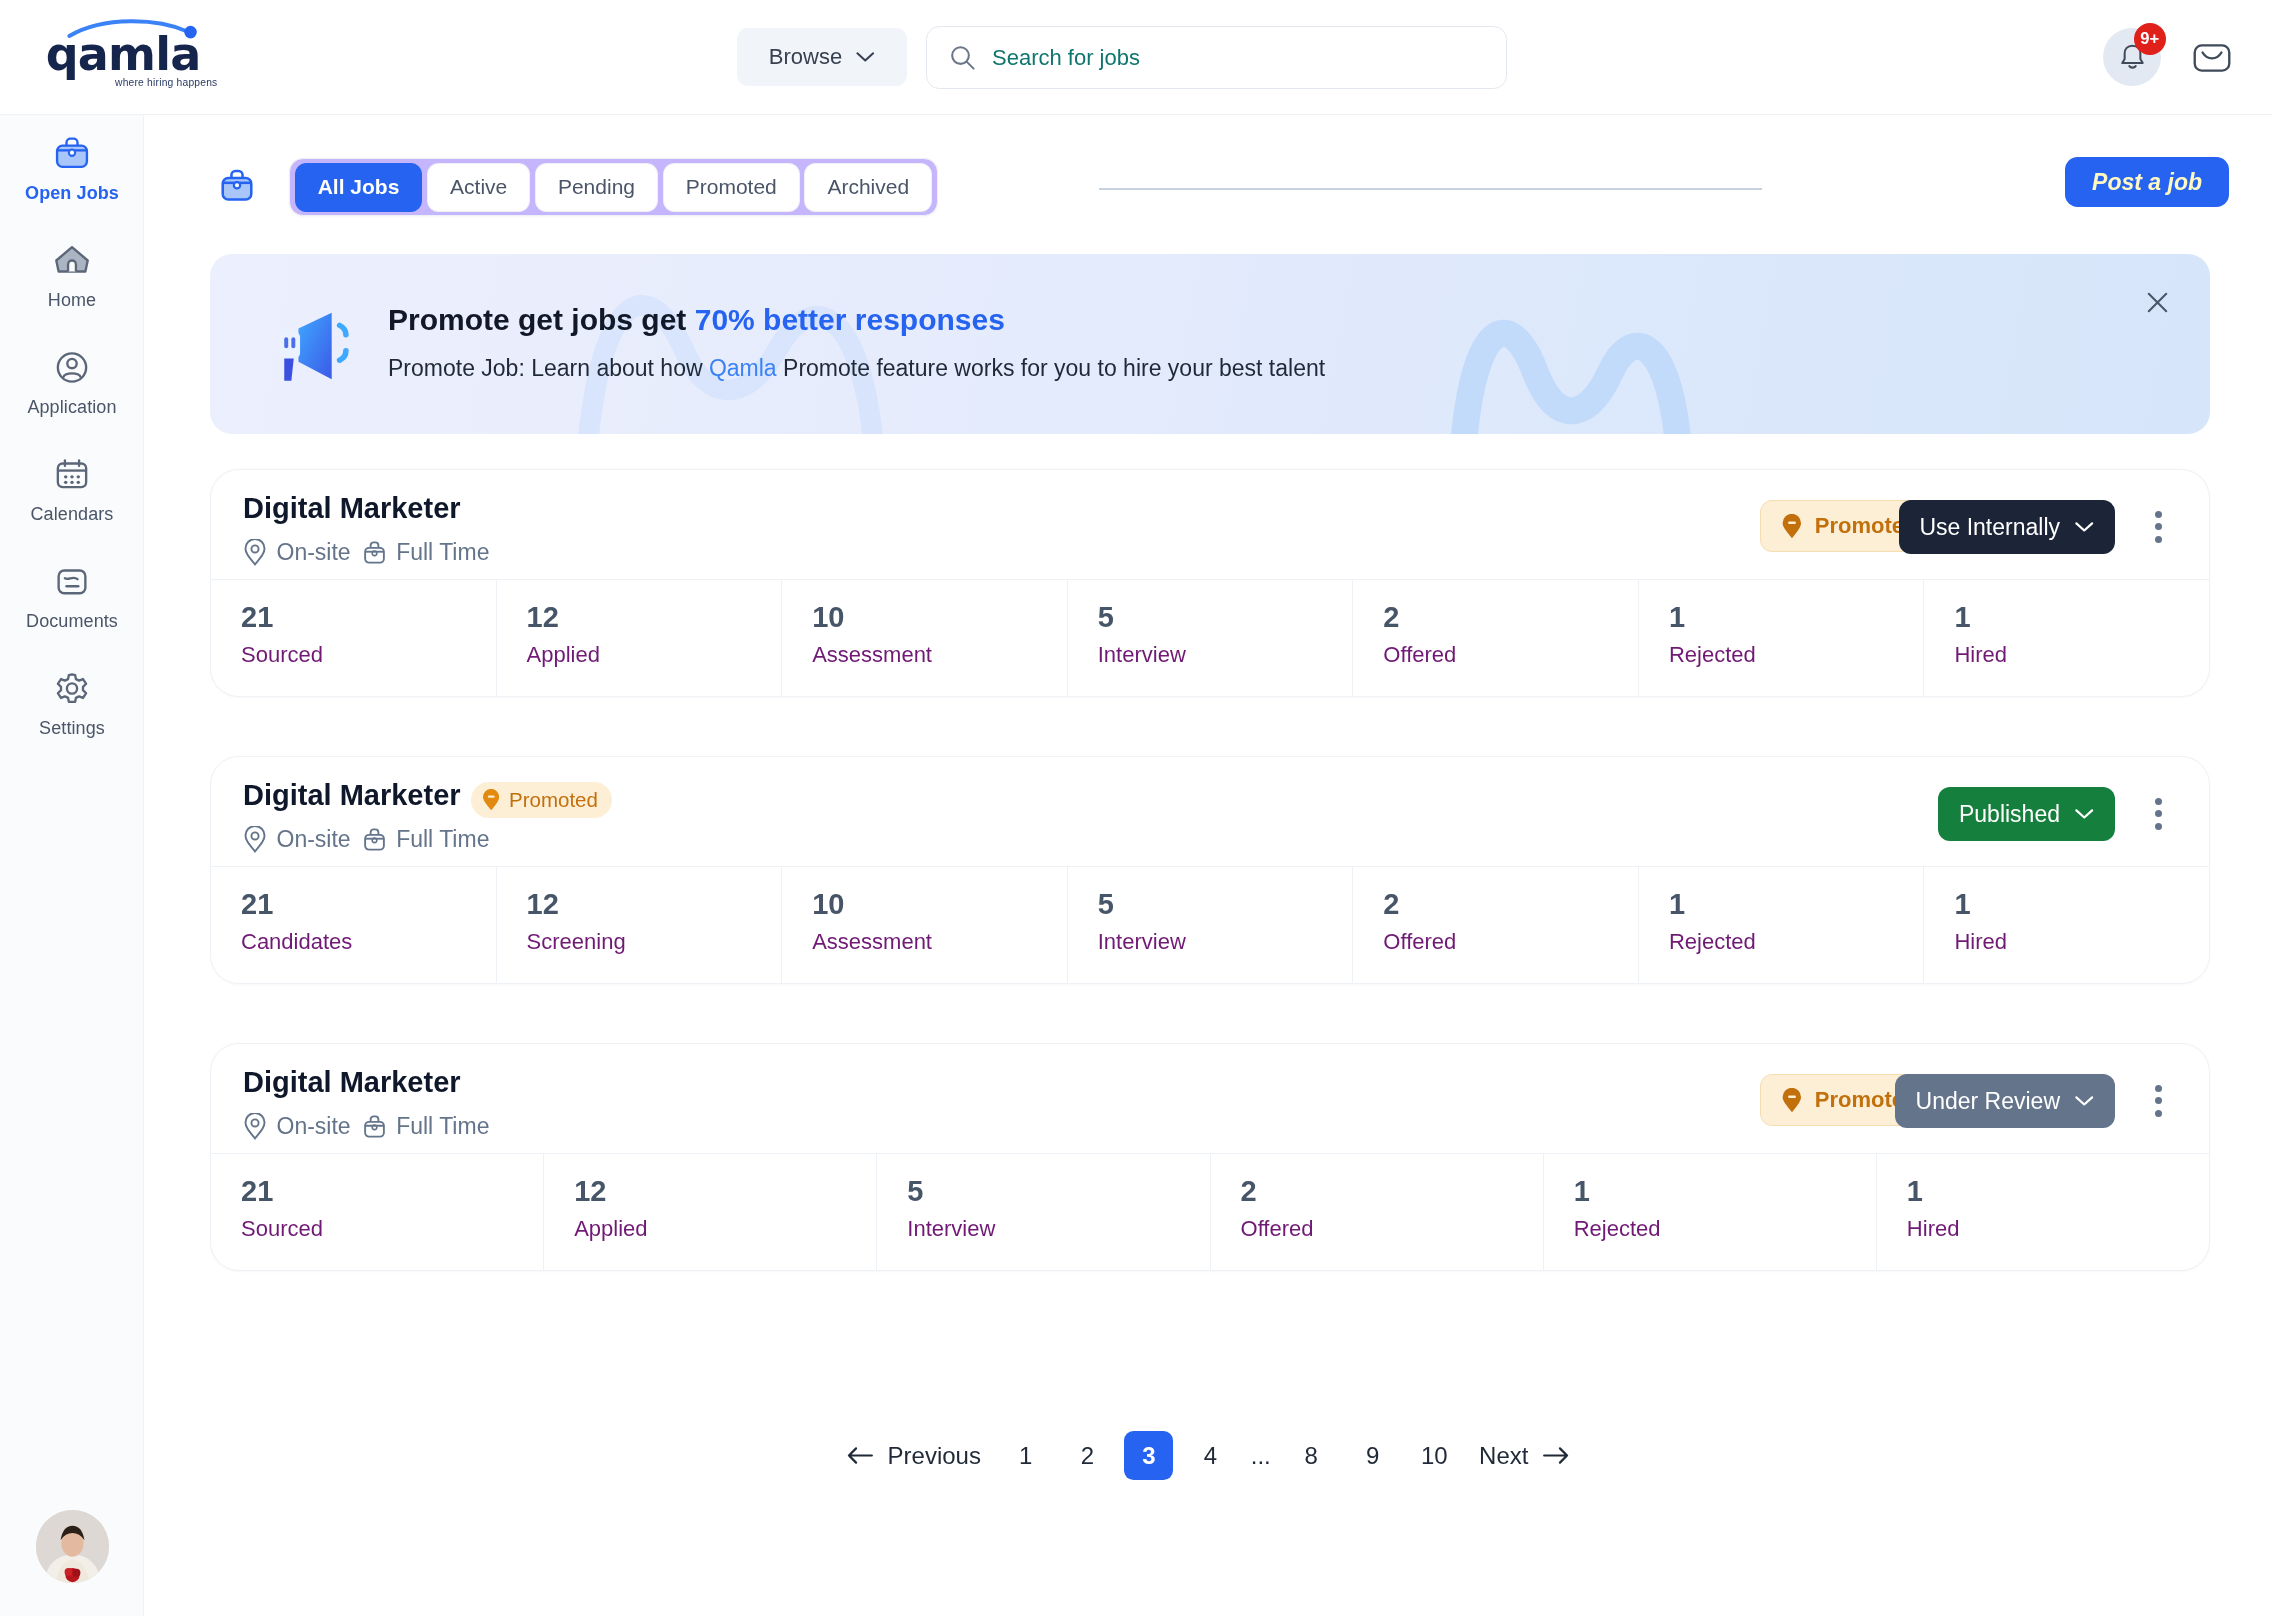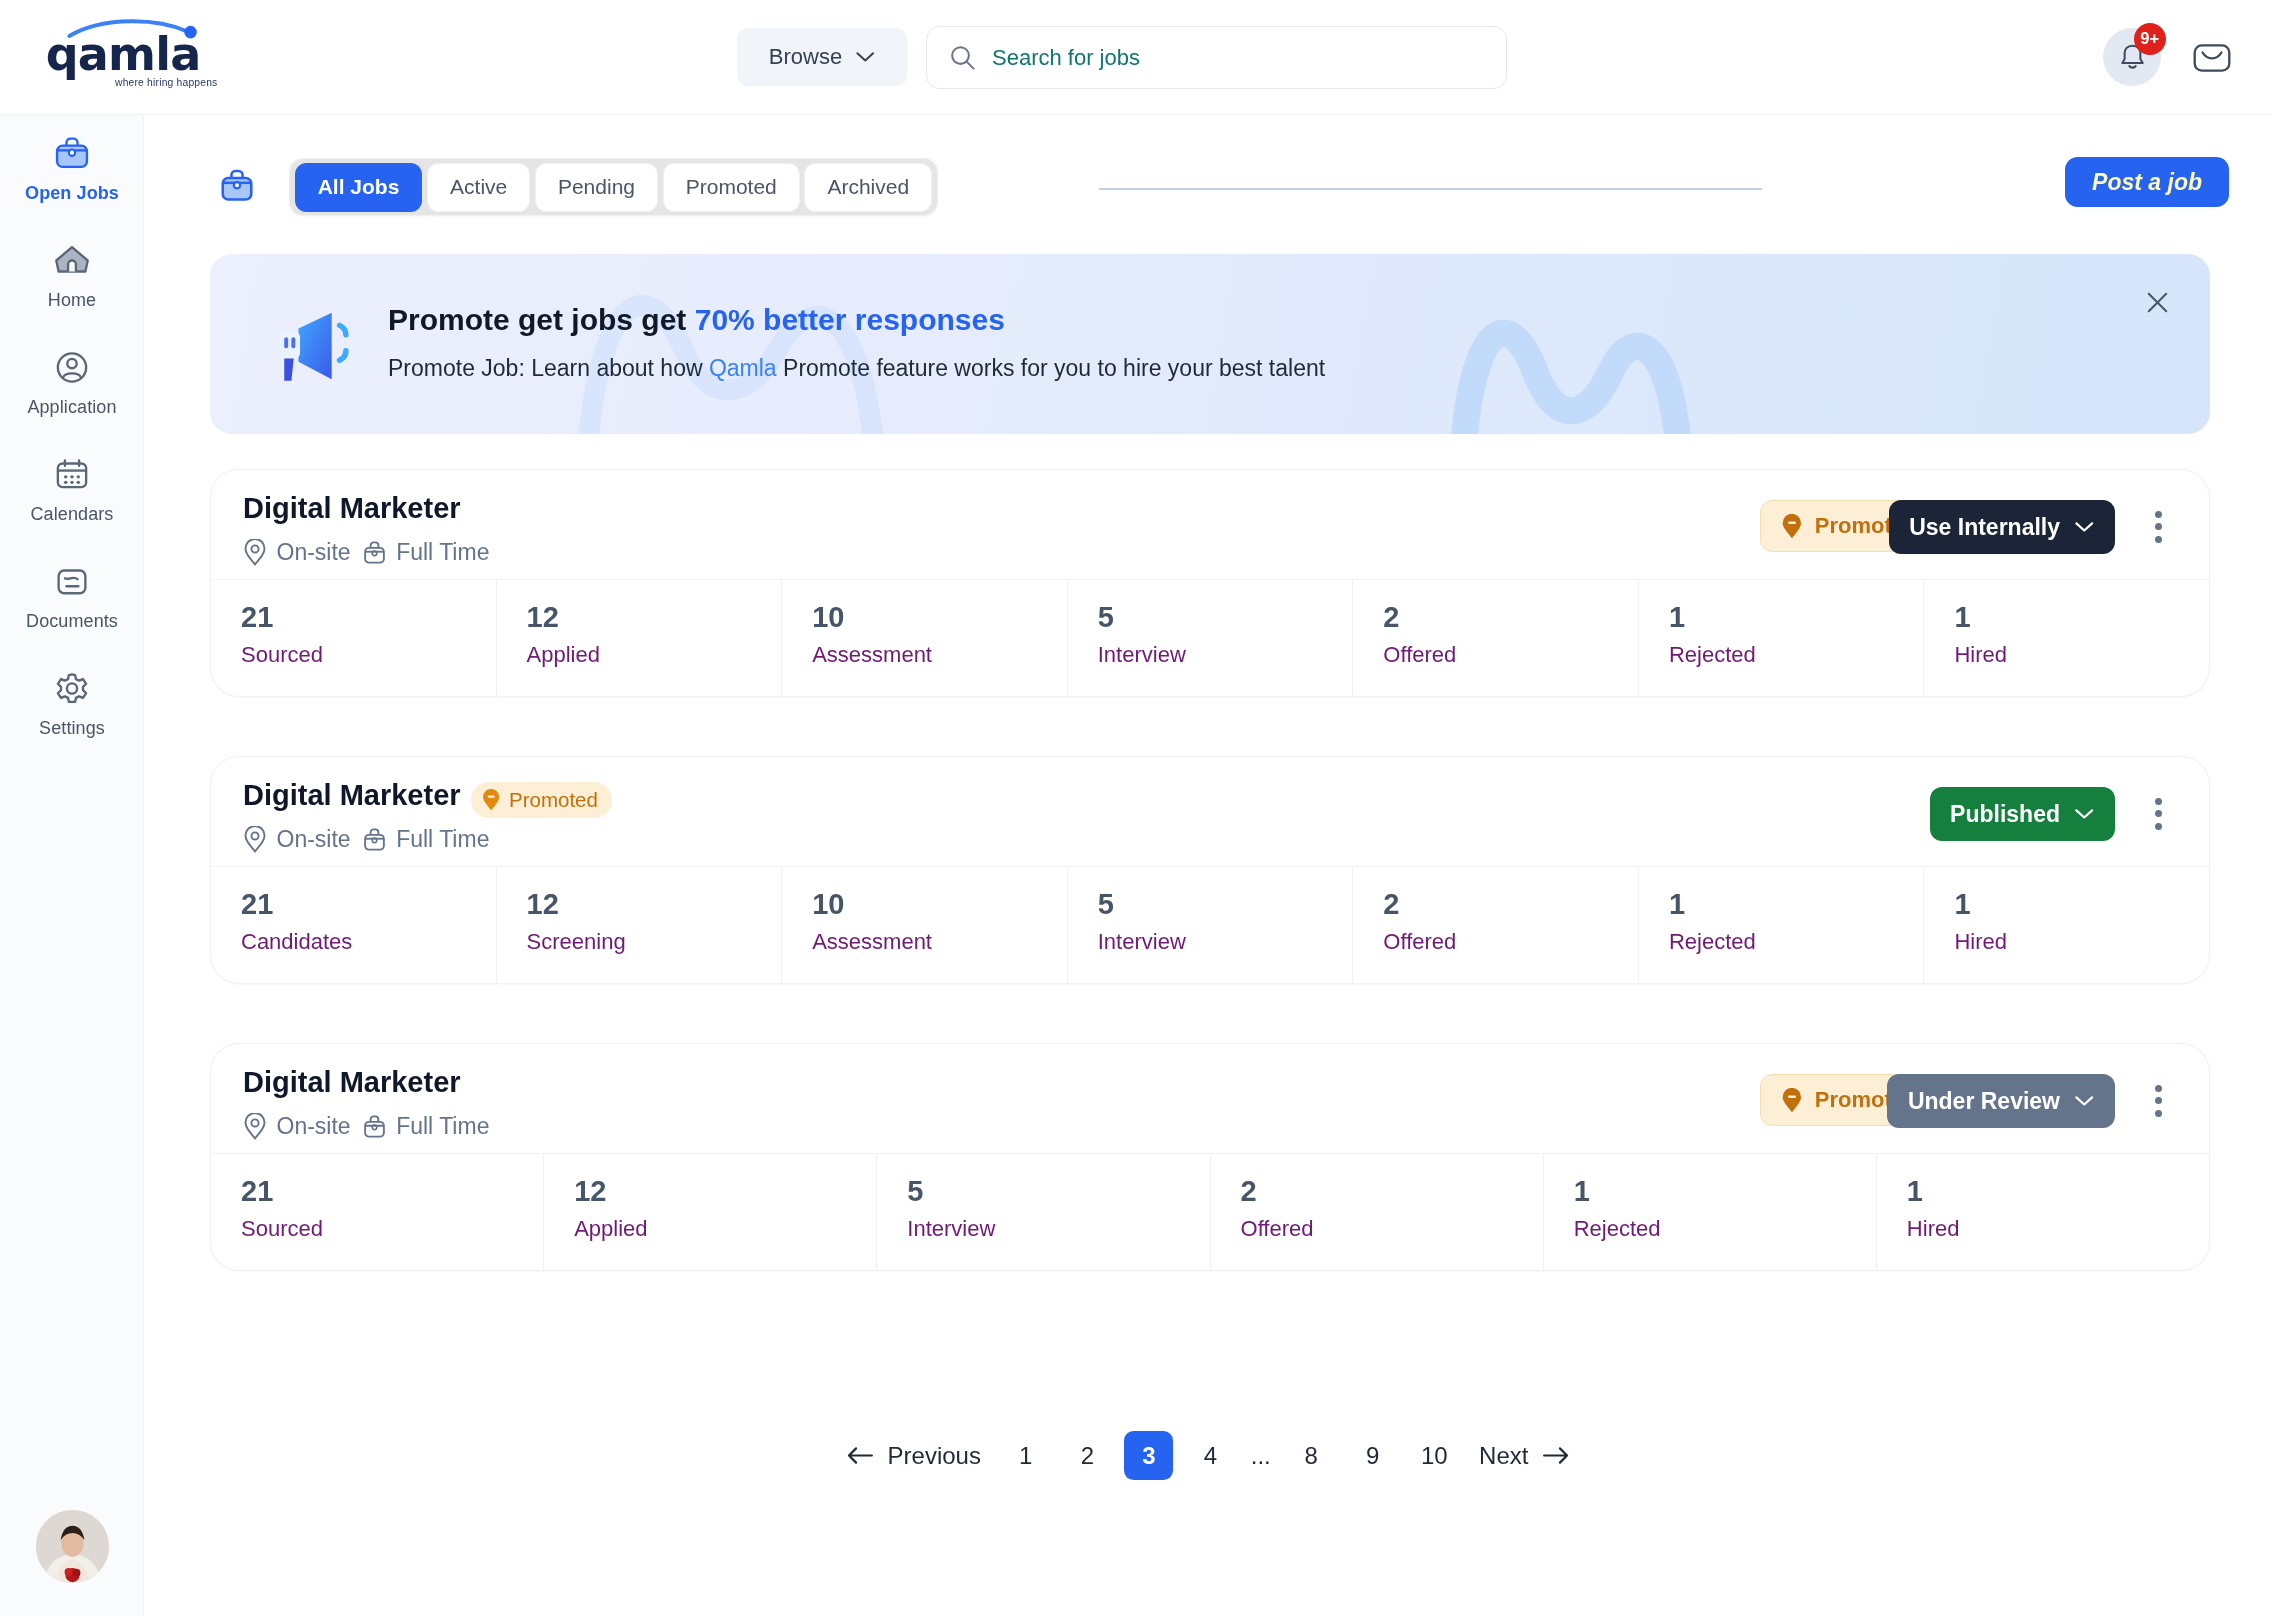--- a/index.html
+++ b/index.html
@@ -91,21 +91,21 @@
   
   .main { position: absolute; left: 144px; top: 115px; width: 2128px; height: 1501px; background:#fff; }
 
   .toolbar { position: relative; height: 115px; }
   .brief-chip {
     position: absolute; left: 66px; top: 44px; width: 54px; height: 54px;
     display: flex; align-items: center; justify-content: center;
   }
   .tabs {
     position: absolute; left: 145px; top: 43px;
-    height: 58px; background: #e5e5e5; border: 1.2px solid #eef1f6;
+    height: 58px; background: #c4b5fd; border: 1.2px solid #eef1f6;
     border-radius: 14px; padding: 4.7px; display: flex; gap: 4.7px; align-items: center;
     box-shadow: 0 0.8px 2.4px rgba(17,24,39,.04);
   }
   .tab {
     height: 49px; padding: 0 22px; border-radius: 11px;
     border: 1.1px solid #eef1f6; background: #fff;
     font-size: 21px; color: #4a5568; display: flex; align-items: center;
     cursor: pointer; white-space: nowrap;
   }
   .tab.active { background: #2563f0; color: #fff; border-color: #2563f0; font-weight: 600; }
@@ -170,21 +170,21 @@
   .promote-btn {
     position: absolute; top: 30px; height: 52px; padding: 0 19px;
     background: #fdeed6; border: 1.2px solid #f6dcb1; border-radius: 12px;
     display: flex; align-items: center; gap: 11px;
     font-size: 22px; font-weight: 600; color: #c2700b; cursor: pointer;
   }
   .status-btn {
     position: absolute; top: 30px; height: 54px; padding: 0 20.5px;
     border: none; border-radius: 12px; color: #fff;
     display: flex; align-items: center; gap: 14px;
-    font-size: 23px; font-weight: 700; cursor: pointer;
+    font-size: 23px; font-weight: 400; cursor: pointer;
   }
   .kebab {
     position: absolute; top: 36px; width: 35px; height: 41px; cursor: pointer;
     display: flex; flex-direction: column; align-items: center; justify-content: center; gap: 5.5px;
   }
   .kebab span { width: 7px; height: 7px; border-radius: 50%; background: #64748b; display: block; }
 
   .stats { display: flex; border-top: 1.3px solid #eef1f6; height: 117px; }
   .stat {
     flex: 1; border-right: 1.3px solid #eef1f6;

